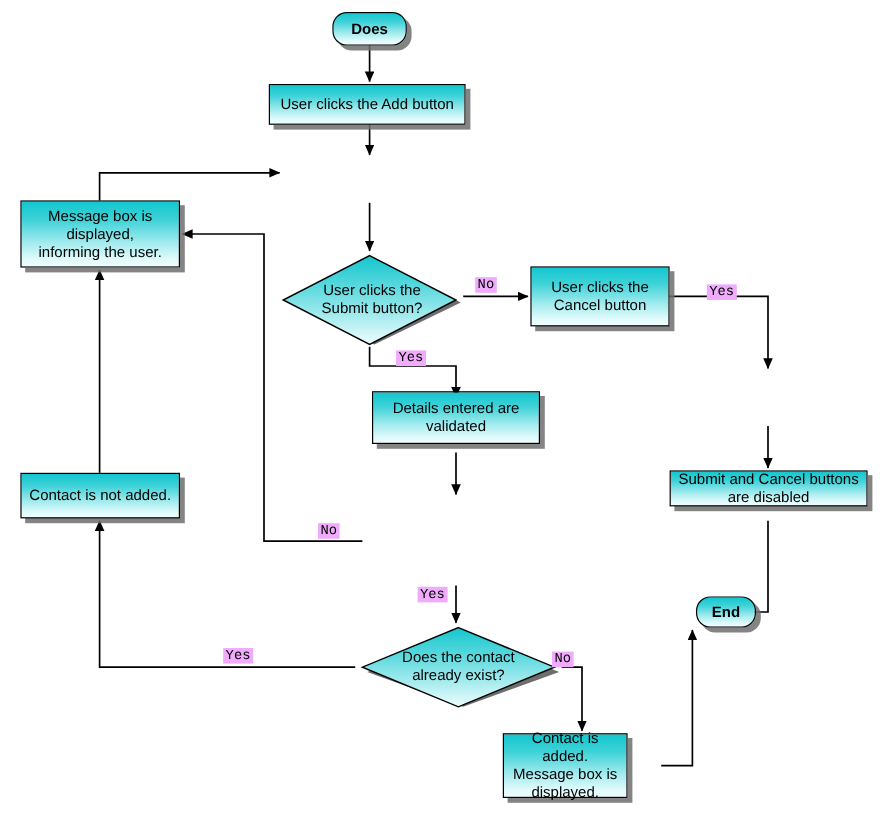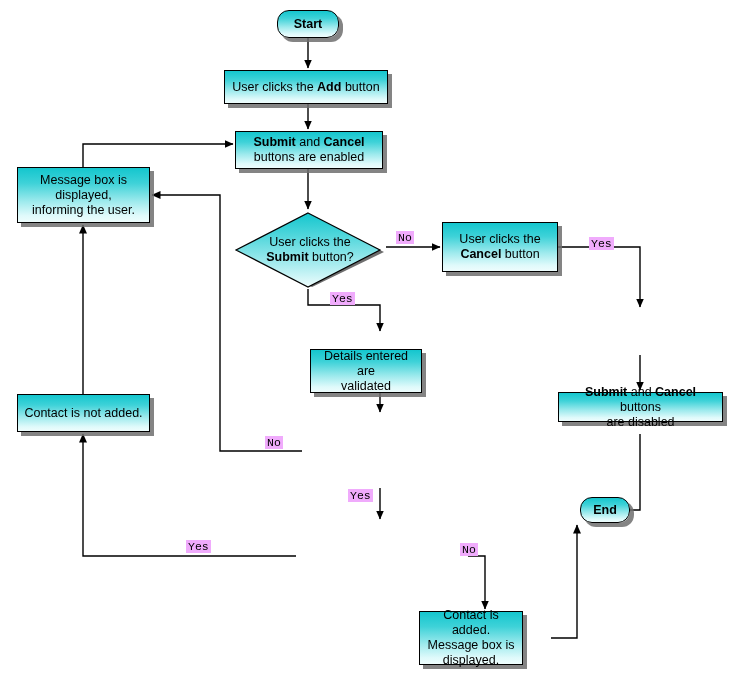--- a/index.html
+++ b/index.html
@@ -80,21 +80,21 @@
     position: absolute;
     font-size: 11.5px;
     color: #000000;
     background: #f0abfc;
     padding: 0 2px;
     line-height: 13px;
     z-index: 4;
     white-space: nowrap;
     font-family: Liberation Mono, monospace;
   }
-  .b { font-weight: bold; }
+  .b { font-weight: normal; }
 </style>
 </head>
 <body>
 
 <div id="flowchart-canvas">
 
   <svg id="edge-layer" viewBox="0 0 741 685" width="741" height="685" xmlns="http://www.w3.org/2000/svg">
     <defs>
       <marker id="arrow" markerWidth="10" markerHeight="10" refX="8.5" refY="4" orient="auto" markerUnits="userSpaceOnUse">
         <path d="M0,0 L9,4 L0,8 Z" fill="#000000"></path>
@@ -130,30 +130,27 @@
 
       <path d="M83,394 L83,225"></path>
 
       <path d="M83,167 L83,144 L233,144"></path>
 
       <path d="M551,638 L577,638 L577,525"></path>
     </g>
   </svg>
 
   <div class="node terminator" style="left:277px; top:10px; width:62px; height:28px;">
-    <span class="txt">Start</span>
+    <span class="txt">Does</span>
   </div>
 
   <div class="node" style="left:224px; top:70px; width:164px; height:34px;">
     <span class="txt">User clicks the <span class="b">Add</span> button</span>
   </div>
 
-  <div class="node" style="left:235px; top:131px; width:148px; height:38px;">
-    <span class="txt"><span class="b">Submit</span> and <span class="b">Cancel</span><br>buttons are enabled</span>
-  </div>
 
   <div class="node" style="left:17px; top:167px; width:133px; height:56px;">
     <span class="txt">Message box is
 displayed,
 informing the user.</span>
   </div>
 
   <div class="decision" style="left:234px; top:211px; width:152px; height:78px;">
     <svg class="dshape" viewBox="0 0 152 78" preserveAspectRatio="none">
       <defs>
@@ -168,38 +165,54 @@
       <path d="M74,2 L146,39 L74,76 L2,39 Z" fill="url(#gd1)" stroke="#000000" stroke-width="1.2"></path>
     </svg>
     <div class="dlabel"><span>User clicks the<br><span class="b">Submit</span> button?</span></div>
   </div>
 
   <div class="node" style="left:442px; top:222px; width:116px; height:50px;">
     <span class="txt">User clicks the<br><span class="b">Cancel</span> button</span>
   </div>
 
 
-  <div class="node" style="left:310px; top:349px; width:112px; height:44px;">
+  <div class="node" style="left:310px; top:326px; width:140px; height:44px;">
     <span class="txt">Details entered are
 validated</span>
   </div>
 
   <div class="node" style="left:558px; top:392px; width:165px; height:30px;">
     <span class="txt"><span class="b">Submit</span> and <span class="b">Cancel</span> buttons<br>are disabled</span>
   </div>
 
   <div class="node" style="left:17px; top:394px; width:133px; height:38px;">
     <span class="txt">Contact is not added.</span>
   </div>
 
 
   <div class="node terminator" style="left:552px; top:497px; width:50px; height:26px;margin-left:28px;">
     <span class="txt">End</span>
   </div>
 
+  <div class="decision" style="left:296px; top:521px; width:172px; height:70px;">
+    <svg class="dshape" viewBox="0 0 172 70" preserveAspectRatio="none">
+      <defs>
+        <linearGradient id="gd3" x1="0" y1="0" x2="0" y2="1">
+          <stop offset="0%" stop-color="#14C6CE"></stop>
+          <stop offset="30%" stop-color="#4fd6db"></stop>
+          <stop offset="70%" stop-color="#a9ecef"></stop>
+          <stop offset="100%" stop-color="#eefdfd"></stop>
+        </linearGradient>
+      </defs>
+      <path d="M90,6 L170,39 L90,68 L10,39 Z" fill="#6e6e6e"></path>
+      <path d="M86,2 L166,35 L86,68 L6,35 Z" fill="url(#gd3)" stroke="#000000" stroke-width="1.2"></path>
+    </svg>
+    <div class="dlabel">Does the contact
+already exist?</div>
+  </div>
 
   <div class="node" style="left:419px; top:611px; width:104px; height:54px;">
     <span class="txt">Contact is added.
 Message box is
 displayed.</span>
   </div>
 
   <div class="edge-label" style="left:396px; top:231px;">No</div>
   <div class="edge-label" style="left:330px; top:292px;">Yes</div>
   <div class="edge-label" style="left:589px; top:237px;">Yes</div>

